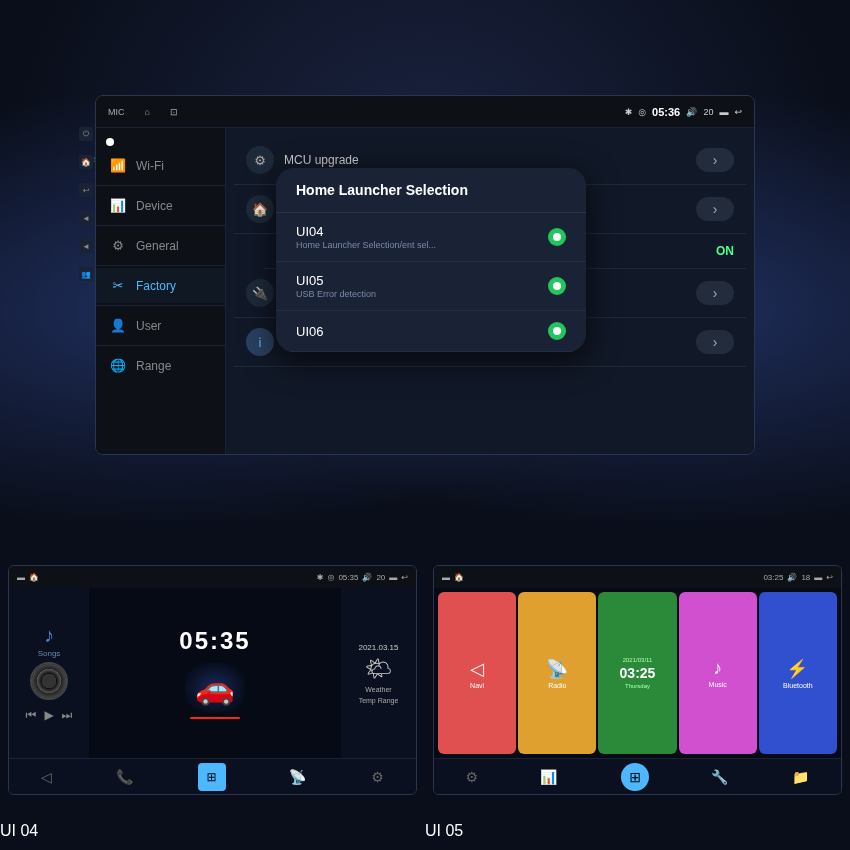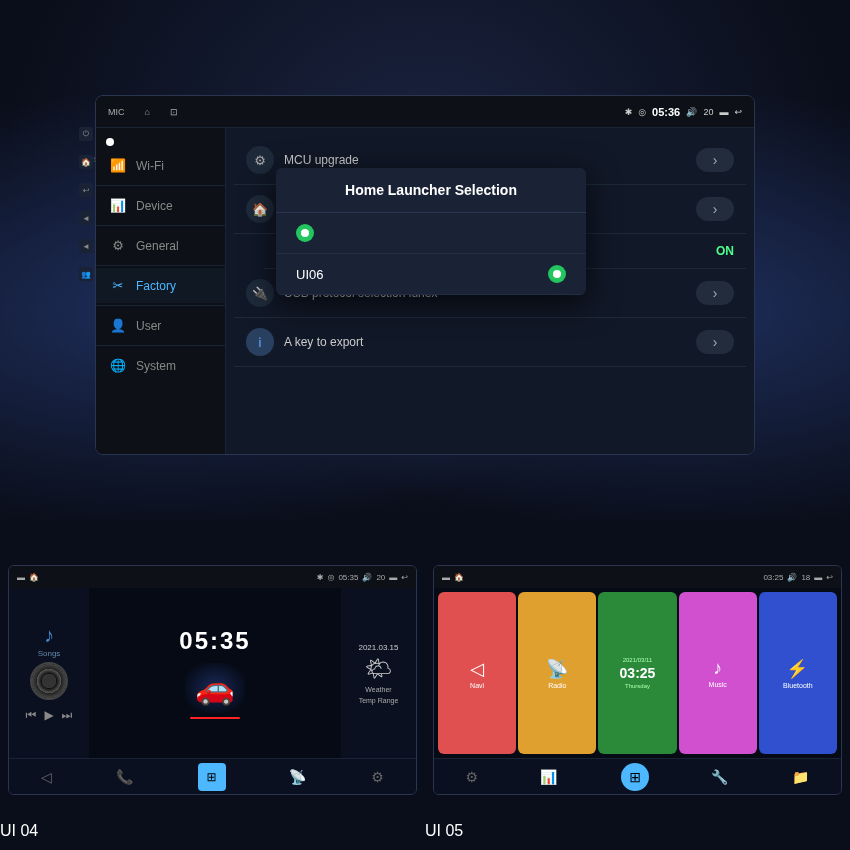--- a/index.html
+++ b/index.html
@@ -158,25 +158,24 @@
       font-weight: bold;
     }
 
     
     .dropdown-overlay {
       position: absolute;
       top: 40px;
       left: 50px;
       width: 310px;
       background: #1a2235;
-      border-radius: 6px;
+      border-radius: 18px;
       box-shadow: 0 8px 32px rgba(0,0,0,0.7);
       z-index: 10;
       overflow: hidden;
-      text-align: center;
     }
     .dropdown-header {
       padding: 14px 20px;
       font-size: 14px;
       font-weight: bold;
       color: #fff;
       background: #1a2235;
       border-bottom: 1px solid #2a3550;
     }
     .dropdown-item {
@@ -506,21 +505,21 @@
         <span style="color:#4db8ff;">Factory</span>
       </div>
       <div class="sidebar-divider"></div>
       <div class="sidebar-item">
         <span class="icon">👤</span>
         <span>User</span>
       </div>
       <div class="sidebar-divider"></div>
       <div class="sidebar-item">
         <span class="icon">🌐</span>
-        <span>System</span>
+        <span>Range</span>
       </div>
     </div>
 
     <div class="main-panel">
 
       <div class="settings-rows">
         <div class="settings-row">
           <div class="settings-row-left">
             <div class="row-icon">⚙</div>
             <span>MCU upgrade</span>
@@ -557,23 +556,34 @@
             <span>A key to export</span>
           </div>
           <button class="chevron-btn">›</button>
         </div>
       </div>
 
       <div class="dropdown-overlay">
         <div class="dropdown-header">Home Launcher Selection</div>
 
         <div class="dropdown-item">
+          <div class="dropdown-item-left">
+            <span class="dropdown-item-label">UI04</span>
+            <span class="dropdown-item-sub">Home Launcher Selection/ent sel...</span>
+          </div>
           <div class="radio-dot"></div>
         </div>
 
+        <div class="dropdown-item">
+          <div class="dropdown-item-left">
+            <span class="dropdown-item-label">UI05</span>
+            <span class="dropdown-item-sub">USB Error detection</span>
+          </div>
+          <div class="radio-dot"></div>
+        </div>
 
         <div class="dropdown-item">
           <div class="dropdown-item-left">
             <span class="dropdown-item-label">UI06</span>
           </div>
           <div class="radio-dot"></div>
         </div>
 
       </div>
 

